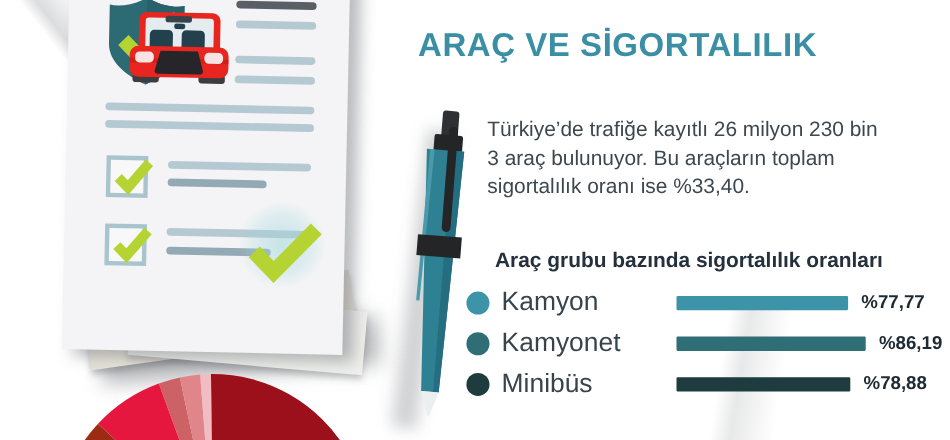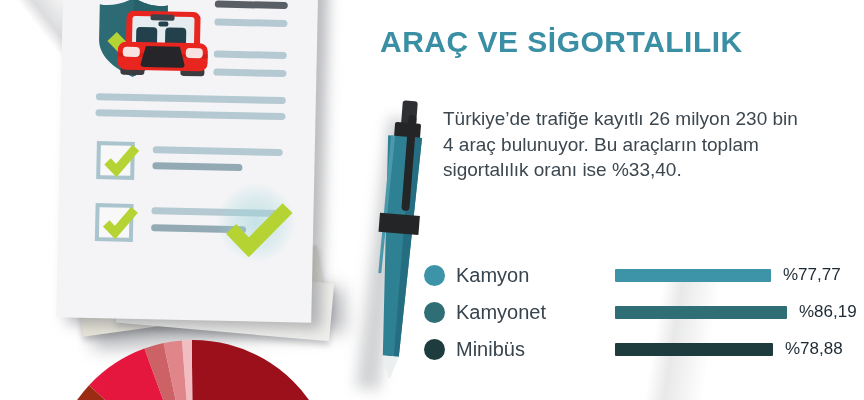--- a/index.html
+++ b/index.html
@@ -48,23 +48,23 @@
   .pen-svg{position:absolute;left:348px;top:94px;transform:rotate(4.5deg);transform-origin:50% 95%;}
 
   
   .title{position:absolute;left:380px;top:4px;color:#3a8fa4;font-size:30px;line-height:35px;
     font-weight:bold;letter-spacing:.5px;}
   .intro{position:absolute;left:443px;top:87px;color:#3d474f;font-size:19px;line-height:25.5px;}
   .chart-title{position:absolute;left:450px;top:211px;color:#24313c;font-size:19px;font-weight:bold;}
   .rows{position:absolute;left:424px;top:264px;width:432px;}
   .row{display:flex;align-items:center;height:22px;margin-bottom:15px;}
   .bullet{width:21px;height:21px;border-radius:50%;margin-right:11px;flex:0 0 auto;}
-  .row-label{font-size:20px;color:#37444e;width:159px;flex:0 0 auto;}
+  .row-label{font-size:24px;color:#37444e;width:159px;flex:0 0 auto;}
   .bar{height:13px;border-radius:1px;flex:0 0 auto;}
-  .value{font-size:17px;font-weight:normal;color:#1e2a33;margin-left:12px;white-space:nowrap;}
+  .value{font-size:17px;font-weight:bold;color:#1e2a33;margin-left:12px;white-space:nowrap;}
 </style>
 </head>
 <body>
 
 <div class="stage">
 
   <div class="crease crease-a"></div>
   <div class="crease crease-b"></div>
   <div class="crease crease-c"></div>
   <div class="crease crease-d"></div>
@@ -146,24 +146,25 @@
     <rect x="19" y="120" width="40" height="19" fill="#232527"></rect>
     <polygon points="33,262 49,262 42,284 40,284" fill="#eceff0"></polygon>
   </svg>
 
   <h1 class="title">
     <span>ARAÇ VE SİGORTALILIK</span><br>
   </h1>
 
   <p class="intro">
     <span>Türkiye’de trafiğe kayıtlı 26 milyon 230 bin</span><br>
-    <span>4 araç bulunuyor. Bu araçların toplam</span><br>
+    <span>3 araç bulunuyor. Bu araçların toplam</span><br>
     <span>sigortalılık oranı ise %33,40.</span>
   </p>
 
+  <h2 class="chart-title">Araç grubu bazında sigortalılık oranları</h2>
 
   <div class="rows">
     <div class="row">
       <span class="bullet" style="background: rgb(61, 147, 168);"></span>
       <span class="row-label">Kamyon</span>
       <span class="bar" style="width: 156px; background: rgb(61, 147, 168);"></span>
       <span class="value">%77,77</span>
     </div>
     <div class="row">
       <span class="bullet" style="background: rgb(46, 110, 116);"></span>

